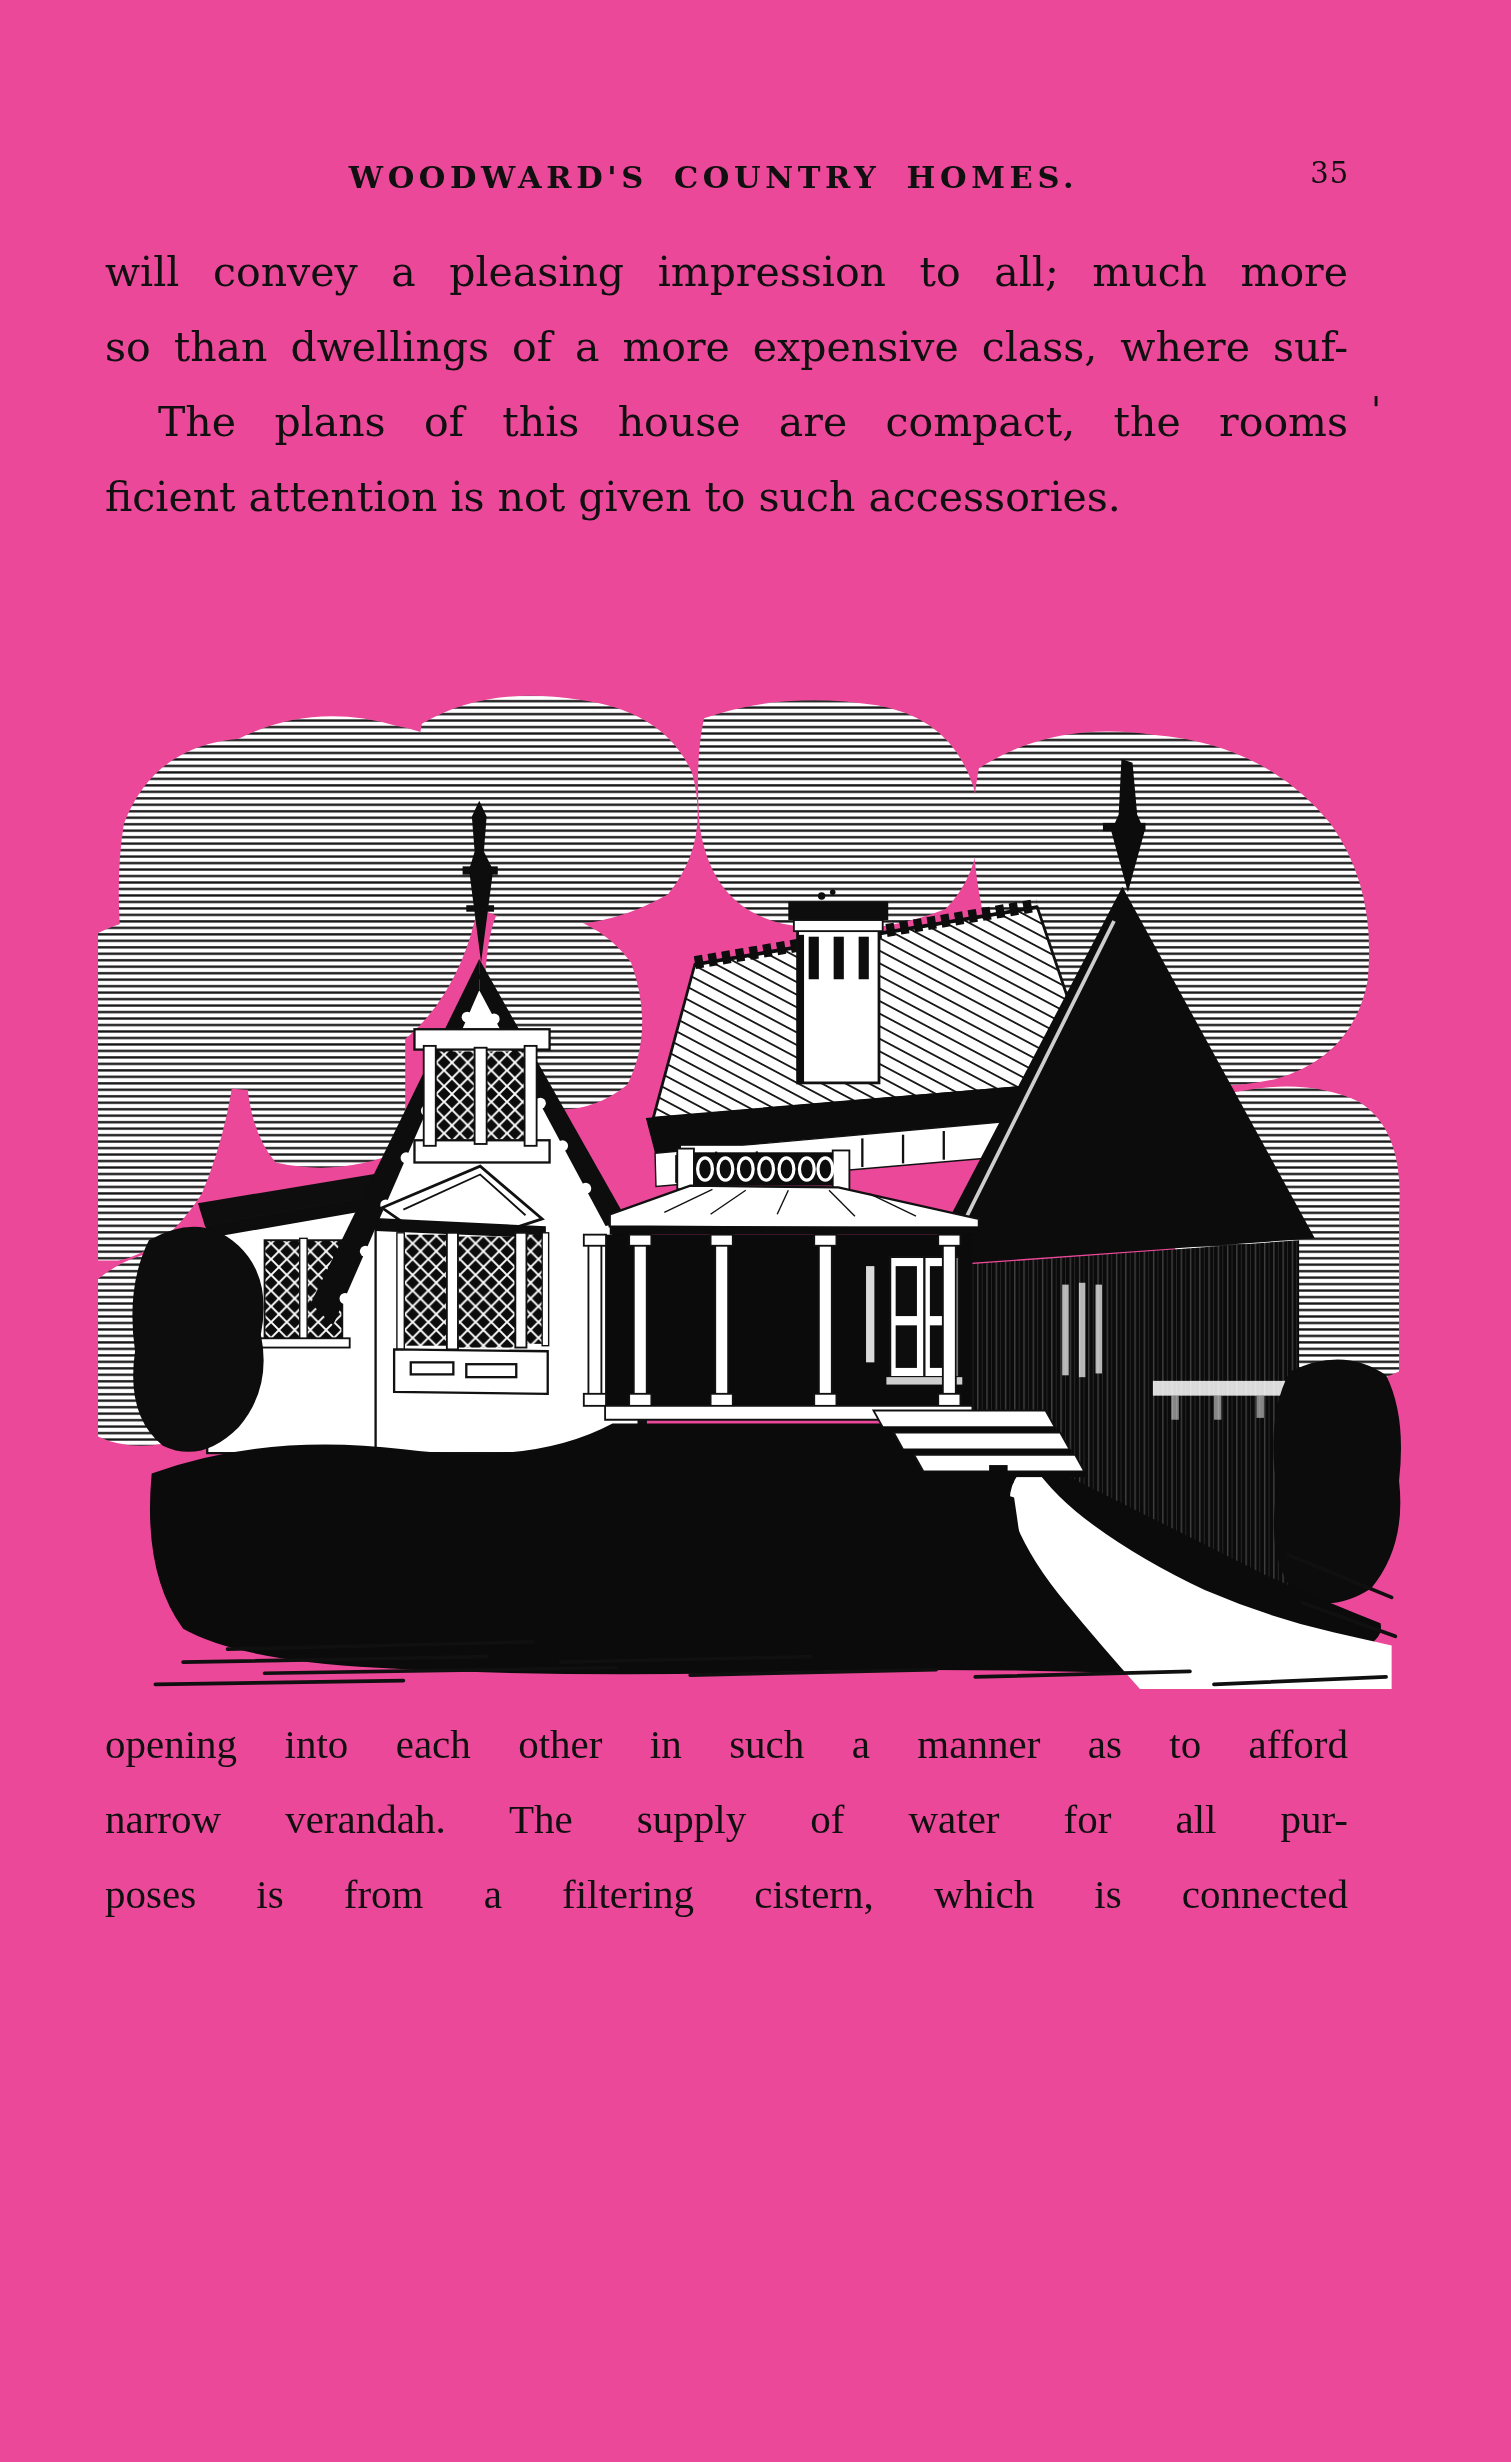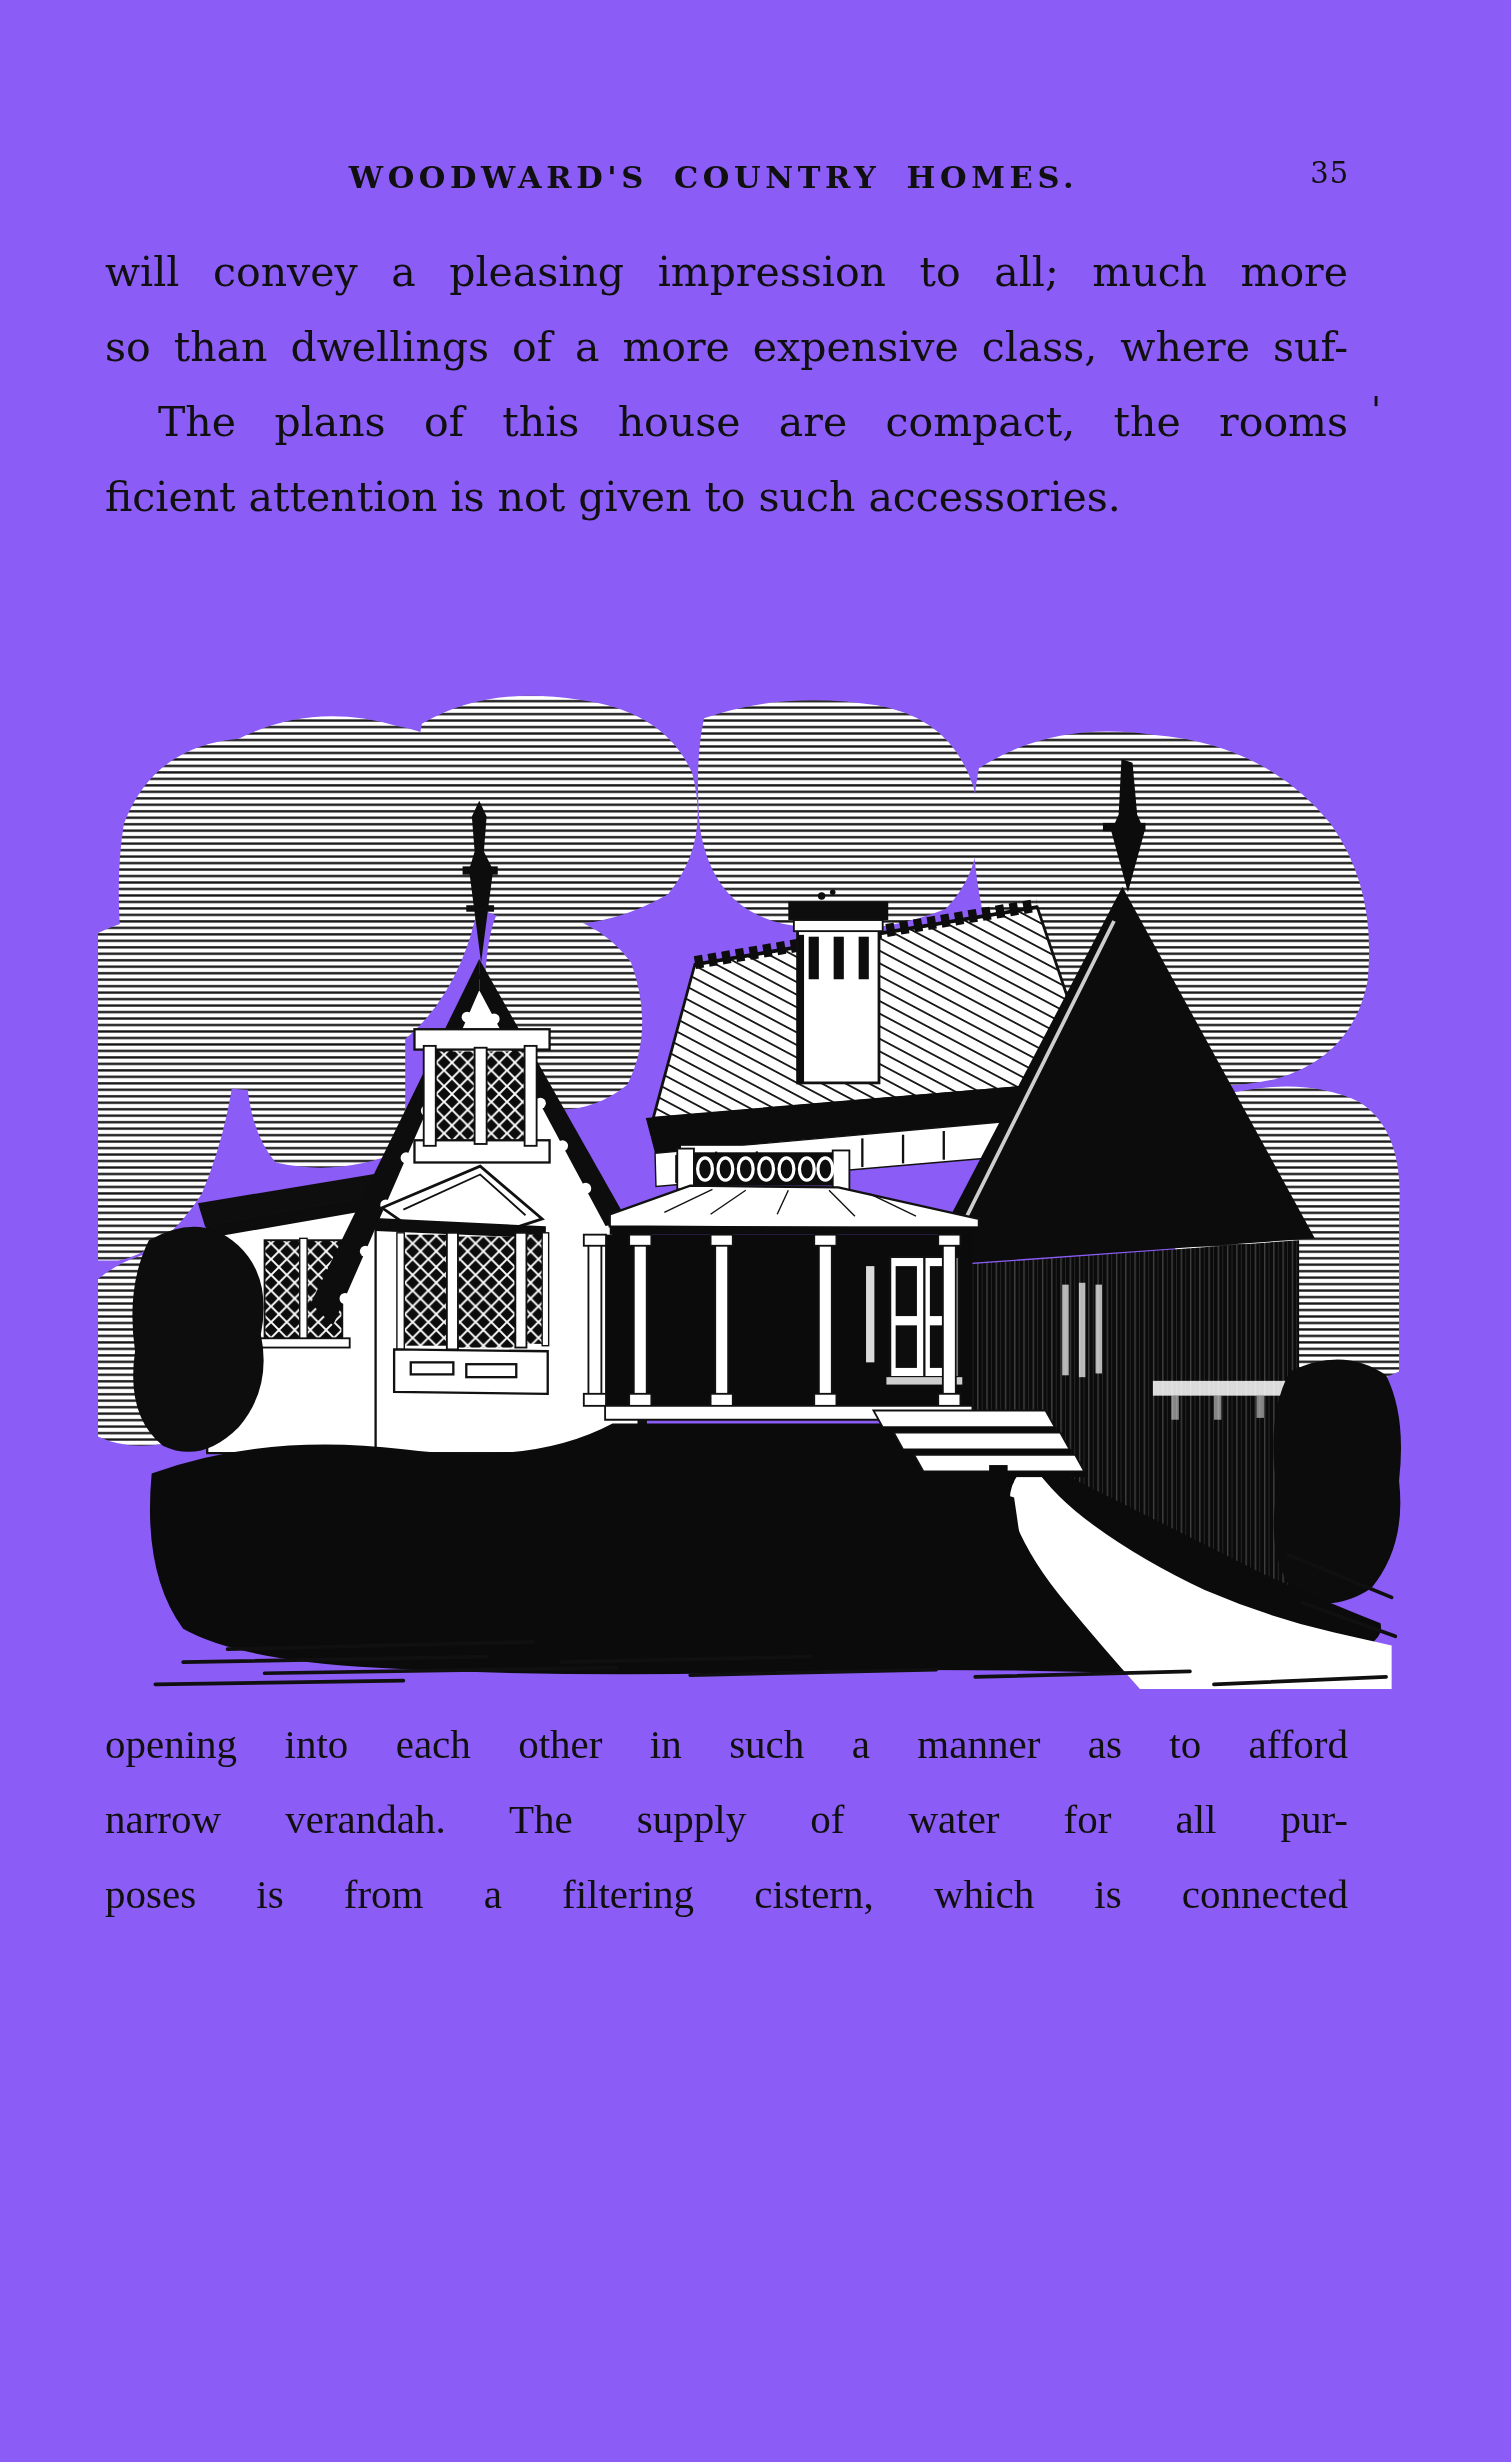--- a/index.html
+++ b/index.html
@@ -1,19 +1,19 @@
 <!DOCTYPE html>
 <html style="font-size:15px"><head>
 <meta charset="utf-8">
 <style>
   html,body{margin:0;padding:0;background:#ffffff;}
   .page{
     position:relative;
     width:1511px;height:2462px;
-    background:#8b5cf6;
+    background:#ec4899;
     overflow:hidden;
     font-family:"DejaVu Serif", serif;
     color:#101010;
   }
   .running-head{
     position:absolute;top:159px;left:105px;width:1243px;
     text-align:center;
     transform:translateX(-13px);
     font-size:30.5px;font-weight:700;
     letter-spacing:4.6px;word-spacing:11px;

